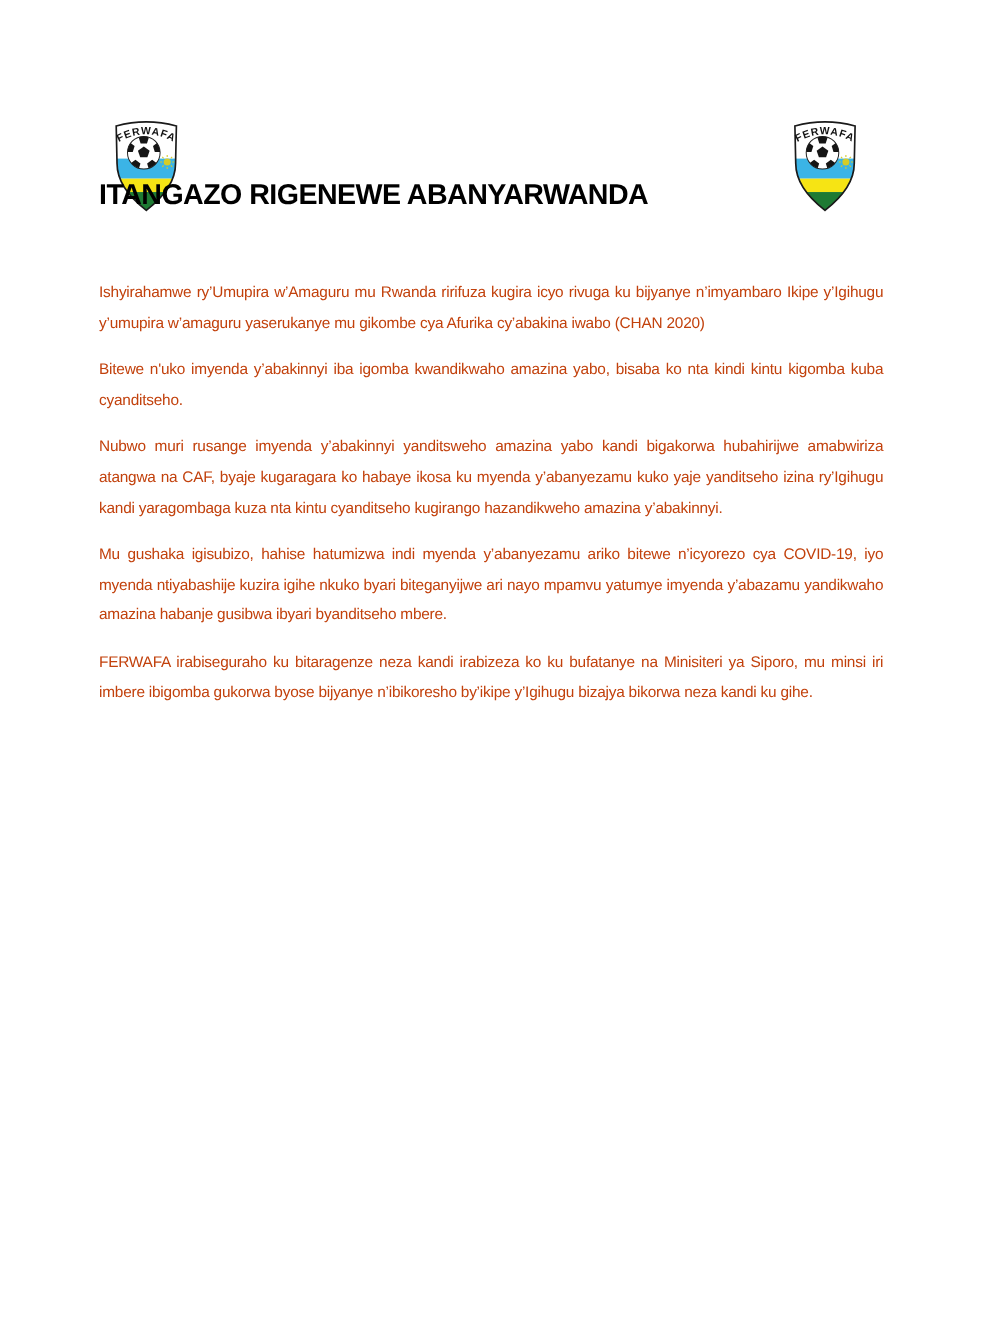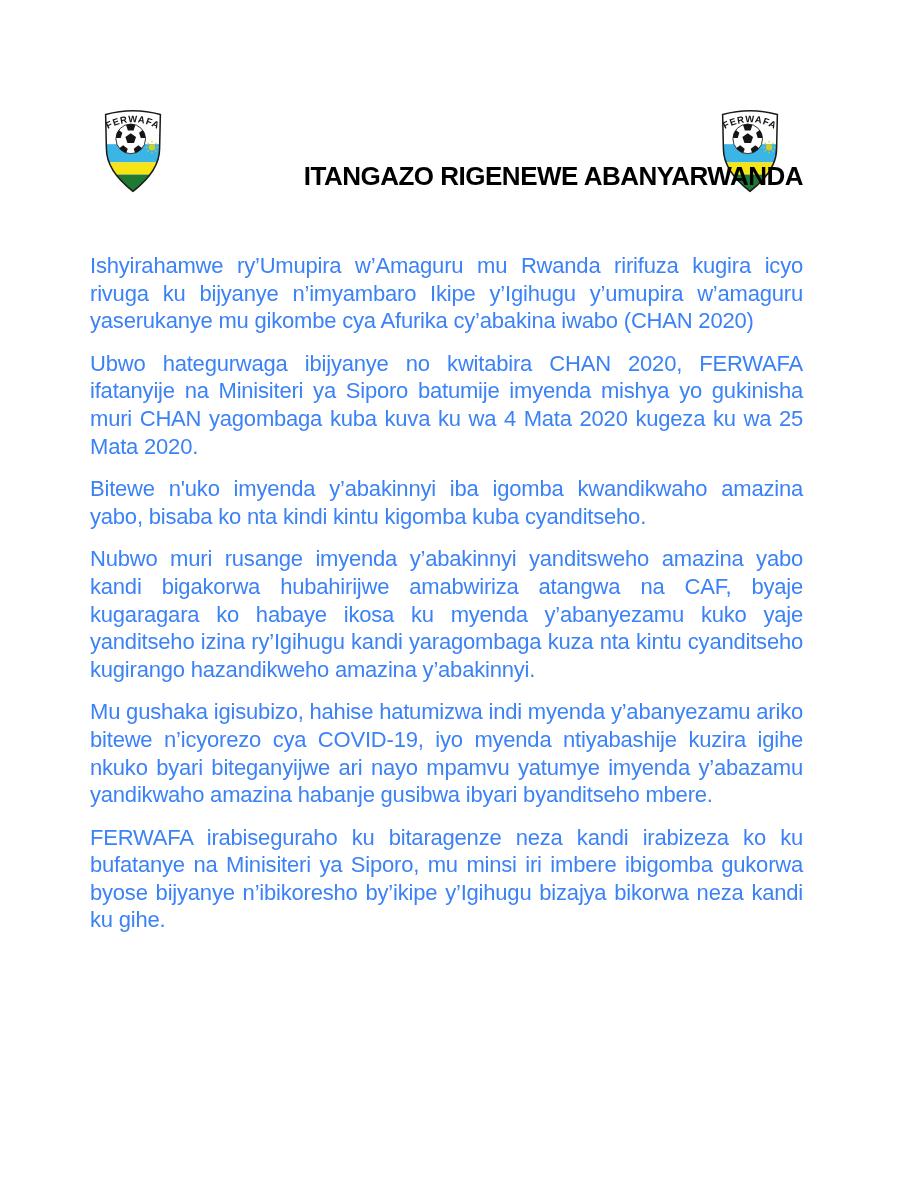--- a/index.html
+++ b/index.html
@@ -16,40 +16,40 @@
   .logo { position: absolute; top: 103px; width: 76px; height: 93px; }
   .logo svg { width: 100%; height: 100%; display: block; }
   .logo-left  { left: 95px; }
   .logo-right { left: 712px; }
   .doc-title {
     position: absolute;
     left: 90px;
     top: 161px;
     width: 713px;
     margin: 0;
-    text-align: right;
+    text-align: left;
     font-size: 26px;
     font-weight: bold;
     letter-spacing: -0.5px;
     color: #000000;
     white-space: nowrap;
   }
   .doc-body {
     position: absolute;
     left: 90px;
     top: 252px;
     width: 713px;
   }
   .doc-body p {
     margin: 0 0 15px 0;
-    font-size: 22px;
+    font-size: 14px;
     line-height: 27.6px;
     letter-spacing: -0.2px;
     text-align: justify;
-    color: #3b82f6;
+    color: #c2410c;
   }
 </style>
 </head>
 <body>
 
 <div class="page">
 
   <div class="logo logo-left">
     <svg viewBox="0 0 100 118">
       <defs>
@@ -139,20 +139,19 @@
       <text font-size="12.5" font-weight="bold" letter-spacing="1.2" fill="#111111" text-anchor="middle" font-family="Liberation Sans, sans-serif">
         <textPath href="#arcR" startOffset="50%">FERWAFA</textPath>
       </text>
     </svg>
   </div>
 
   <h1 class="doc-title">ITANGAZO RIGENEWE ABANYARWANDA</h1>
 
   <main class="doc-body">
     <p>Ishyirahamwe ry’Umupira w’Amaguru mu Rwanda ririfuza kugira icyo rivuga ku bijyanye n’imyambaro Ikipe y’Igihugu y’umupira w’amaguru yaserukanye mu gikombe cya Afurika cy’abakina iwabo (CHAN 2020)</p>
-    <p>Ubwo hategurwaga ibijyanye no kwitabira CHAN 2020, FERWAFA ifatanyije na Minisiteri ya Siporo batumije imyenda mishya yo gukinisha muri CHAN yagombaga kuba kuva ku wa 4 Mata 2020 kugeza ku wa 25 Mata 2020.</p>
     <p>Bitewe n'uko imyenda y’abakinnyi iba igomba kwandikwaho amazina yabo, bisaba ko nta kindi kintu kigomba kuba cyanditseho.</p>
     <p>Nubwo muri rusange imyenda y’abakinnyi yanditsweho amazina yabo kandi bigakorwa hubahirijwe amabwiriza atangwa na CAF, byaje kugaragara ko habaye ikosa ku myenda y’abanyezamu kuko yaje yanditseho izina ry’Igihugu kandi yaragombaga kuza nta kintu cyanditseho kugirango hazandikweho amazina y’abakinnyi.</p>
     <p>Mu gushaka igisubizo, hahise hatumizwa indi myenda y’abanyezamu ariko bitewe n’icyorezo cya COVID-19, iyo myenda ntiyabashije kuzira igihe nkuko byari biteganyijwe ari nayo mpamvu yatumye imyenda y’abazamu yandikwaho amazina habanje gusibwa ibyari byanditseho mbere.</p>
     <p>FERWAFA irabiseguraho ku bitaragenze neza kandi irabizeza ko ku bufatanye na Minisiteri ya Siporo, mu minsi iri imbere  ibigomba gukorwa byose bijyanye n’ibikoresho by’ikipe y’Igihugu bizajya bikorwa neza kandi ku gihe.</p>
   </main>
 
 </div>
 
 </body></html>

